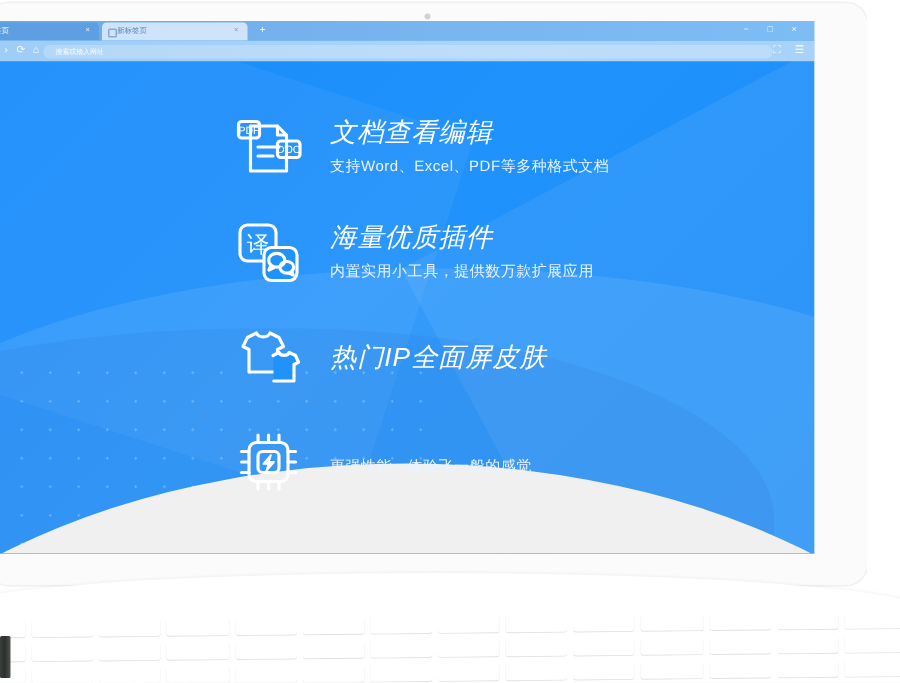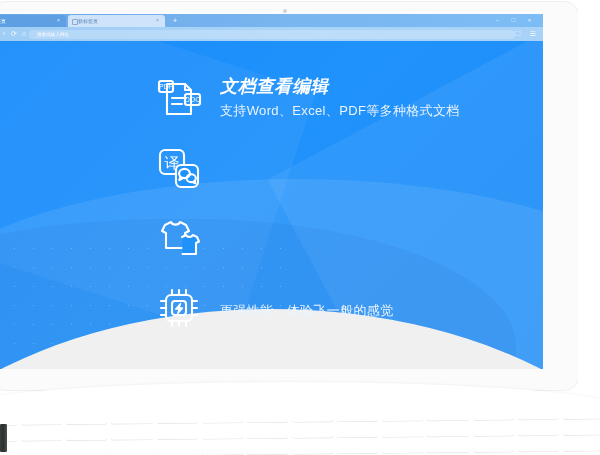--- a/index.html
+++ b/index.html
@@ -238,30 +238,30 @@
     left: 167px;
     top: 50%;
     transform: translateY(-50%);
     width: 52px;
     height: 52px;
   }
   .feat-icon svg { display: block; width: 52px; height: 52px; }
   .feat-text { margin-left: 62px; }
   .feat-title {
     font-size: 17.5px;
-    font-weight: bold;
+    font-weight: normal;
     color: #ffffff;
     font-style: italic;
     letter-spacing: 0.6px;
     white-space: nowrap;
     line-height: 1.15;
   }
   .feat-sub {
     margin-top: 5px;
-    font-size: 13px;
+    font-size: 10px;
     color: #eaf4ff;
     letter-spacing: 0.35px;
     white-space: nowrap;
   }
 
   
   .laptop-base {
     position: absolute;
     left: -40px;
     top: 382px;
@@ -406,30 +406,35 @@
             <svg viewBox="0 0 52 52" fill="none" stroke="#ffffff" stroke-width="2.1" stroke-linecap="round" stroke-linejoin="round">
               <rect x="7" y="8" width="24" height="24" rx="5"></rect>
               <text x="19" y="26" font-size="15" font-family="Liberation Sans, sans-serif" fill="#ffffff" stroke="none" text-anchor="middle">译</text>
               <rect x="23" y="23" width="22" height="22" rx="5" fill="#2092fb"></rect>
               <ellipse cx="31.5" cy="31.5" rx="5.4" ry="4.6"></ellipse>
               <path d="M27.4 35.2 L26.3 38.1 L29.4 36.6"></path>
               <ellipse cx="38.2" cy="36.2" rx="4.6" ry="3.9"></ellipse>
               <path d="M41.5 39 L42.5 41.4 L39.9 40.2"></path>
             </svg>
           </div>
+          <div class="feat-text">
+            <div class="feat-title">海量优质插件</div>
+            <div class="feat-sub">内置实用小工具，提供数万款扩展应用</div>
+          </div>
         </div>
 
         <div class="feature">
           <div class="feat-icon">
             <svg viewBox="0 0 52 52" fill="none" stroke="#ffffff" stroke-width="2.1" stroke-linecap="round" stroke-linejoin="round">
               <path d="M12 13 L18 10 C19.5 13.5 25.5 13.5 27 10 L33 13 L36 19 L32 21 V36 H13 V21 L9 19 Z"></path>
               <path d="M29 25 L33 23 C34.2 25.6 38.6 25.6 39.8 23 L44 25 L46 29.5 L43 31 V42 H29.5" fill="#2092fb"></path>
             </svg>
           </div>
           <div class="feat-text">
+            <div class="feat-title">热门IP全面屏皮肤</div>
           </div>
         </div>
 
         <div class="feature">
           <div class="feat-icon">
             <svg viewBox="0 0 52 52" fill="none" stroke="#ffffff" stroke-width="2.1" stroke-linecap="round" stroke-linejoin="round">
               <rect x="13" y="13" width="26" height="26" rx="5"></rect>
               <rect x="19" y="19" width="14" height="14" rx="3"></rect>
               <line x1="19" y1="8" x2="19" y2="13"></line>
               <line x1="26" y1="8" x2="26" y2="13"></line>

